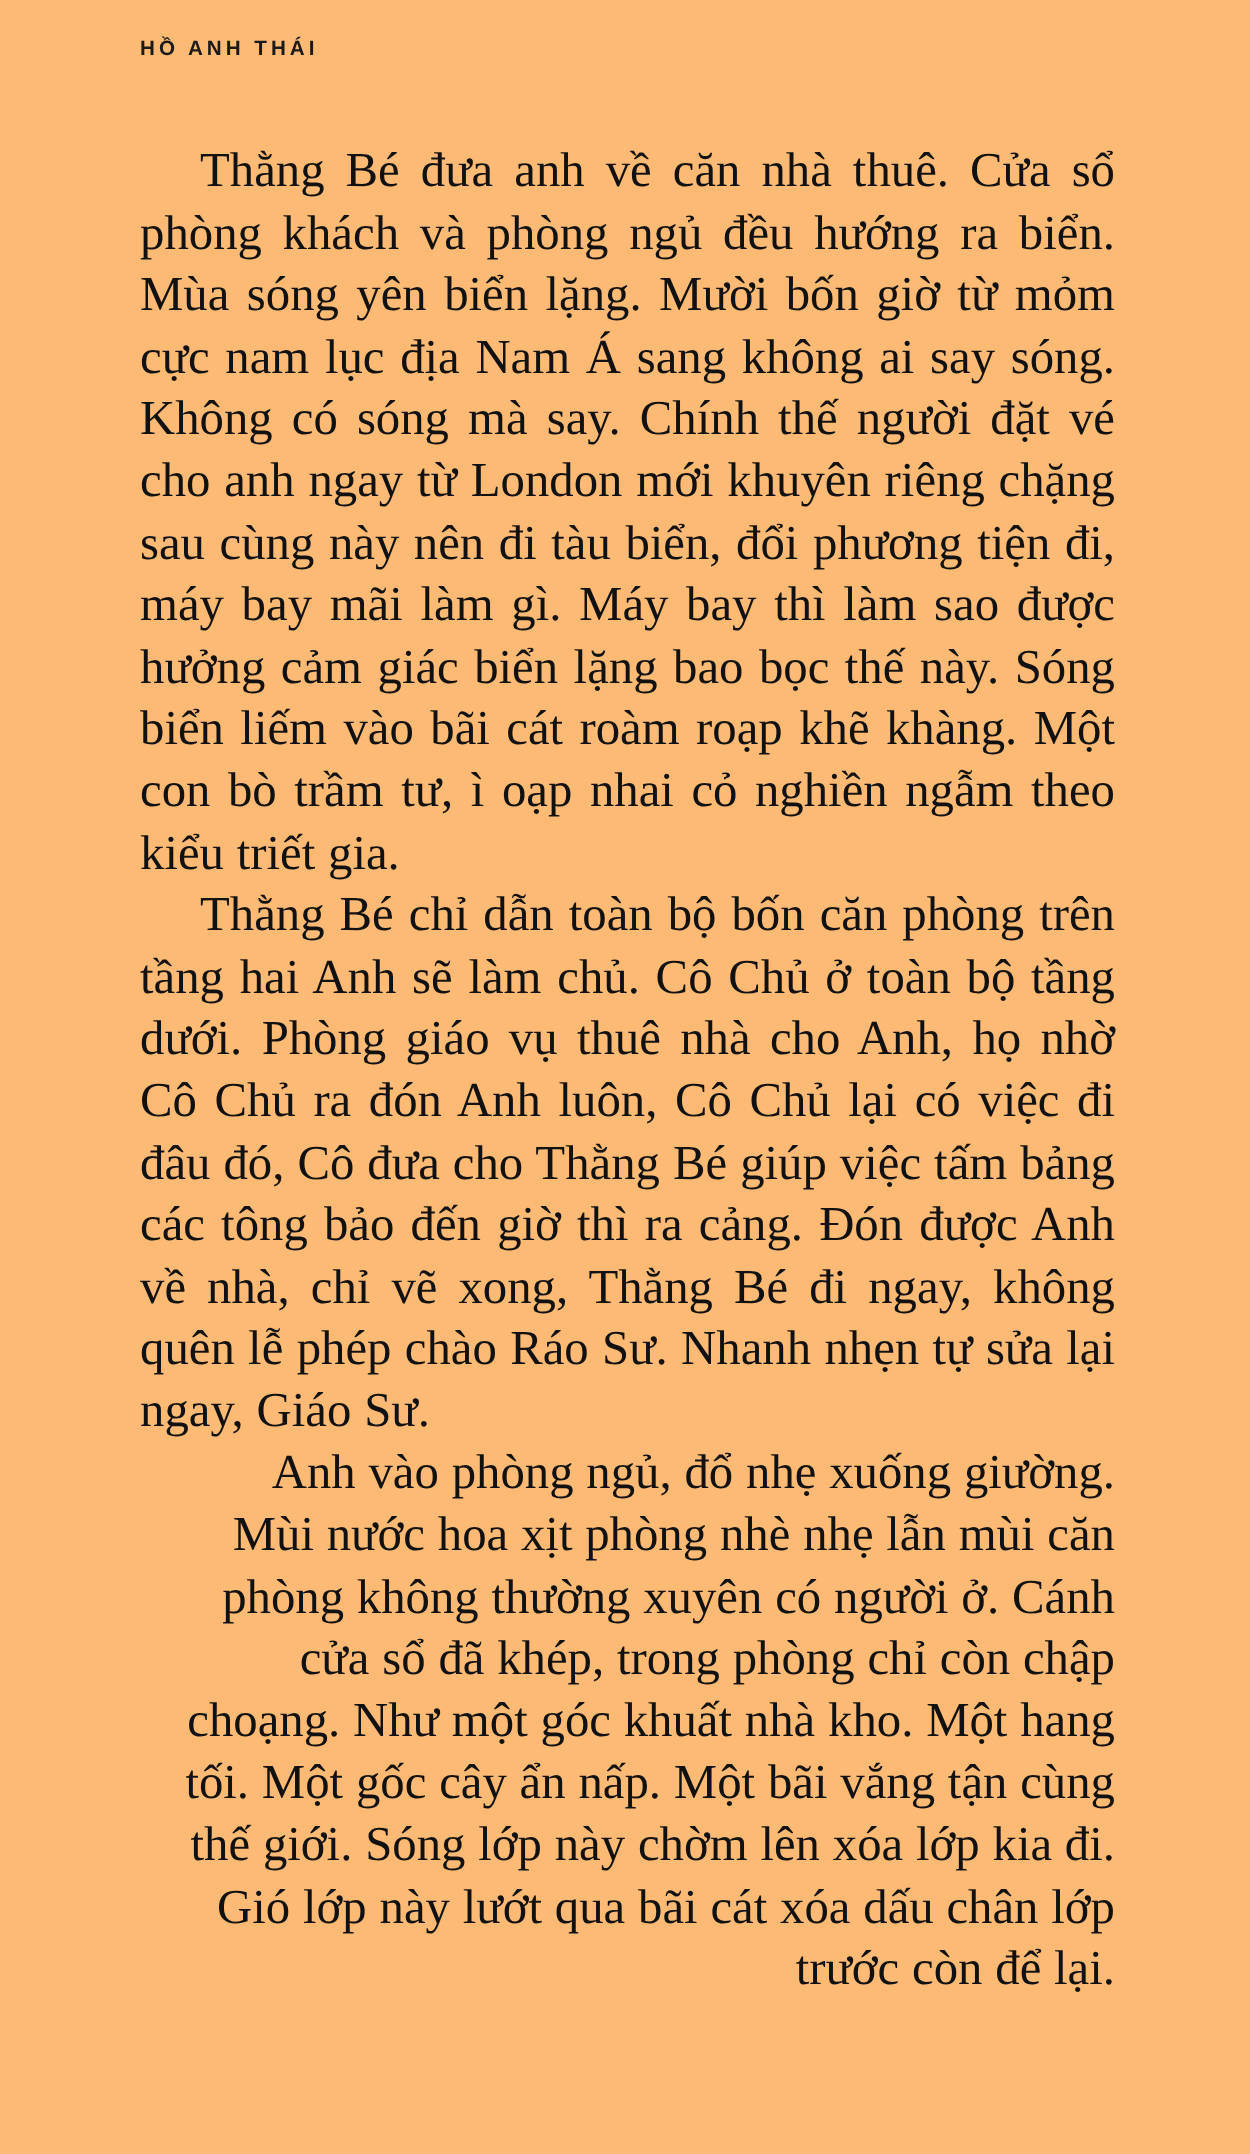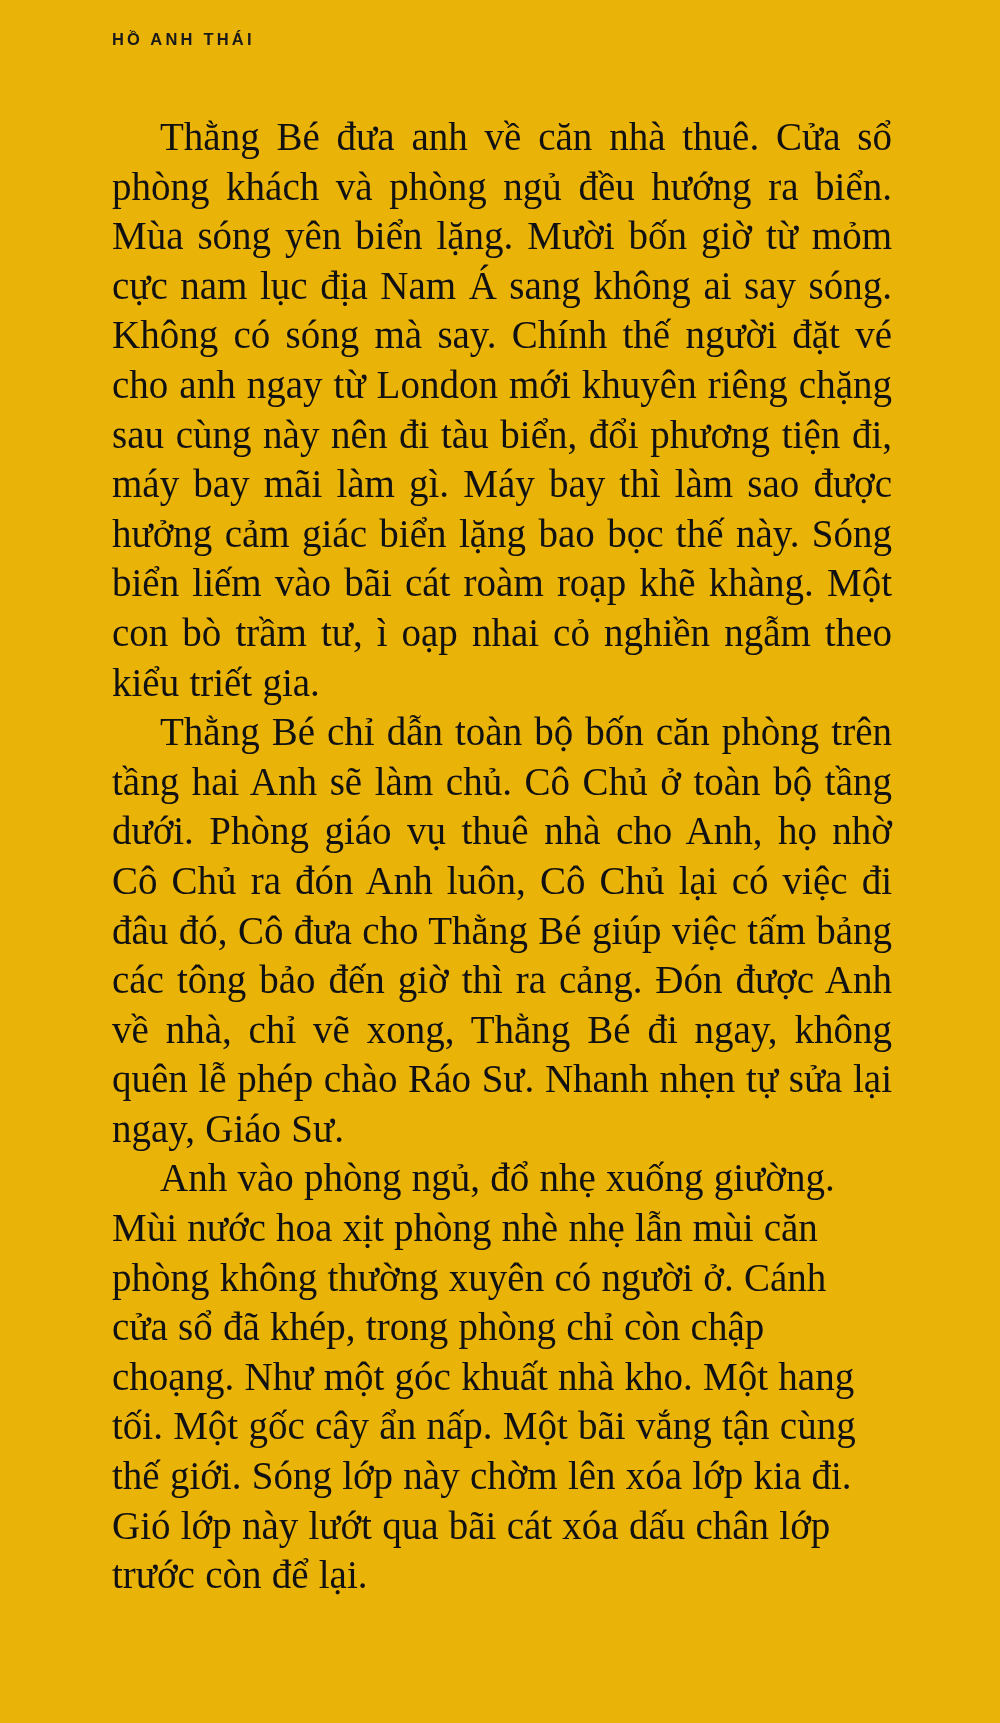--- a/index.html
+++ b/index.html
@@ -13,21 +13,21 @@
     font-family: "Liberation Serif", serif;
     color: #111111;
     position: relative;
     overflow: hidden;
   }
   .page {
     width: 1000px;
     height: 1723px;
     box-sizing: border-box;
     position: relative;
-    background: #eab308;
+    background: #fdba74;
   }
   .running-head {
     position: absolute;
     top: 30px;
     left: 112px;
     font-family: "Liberation Sans", sans-serif;
     font-weight: bold;
     font-size: 16.5px;
     letter-spacing: 3.2px;
     color: #1a1a1a;
@@ -42,21 +42,21 @@
     margin: 0;
     text-indent: 48px;
     font-size: 39px;
     line-height: 49.6px;
     text-align: justify;
     text-justify: inter-word;
     color: #111111;
     word-spacing: 0.5px;
   }
   .body-text p.last-para {
-    text-align: left;
+    text-align: right;
   }
   .folio {
     position: absolute;
     top: 1436px;
     left: 0;
     width: 1000px;
     text-align: center;
     font-size: 27px;
     color: #111111;
   }

